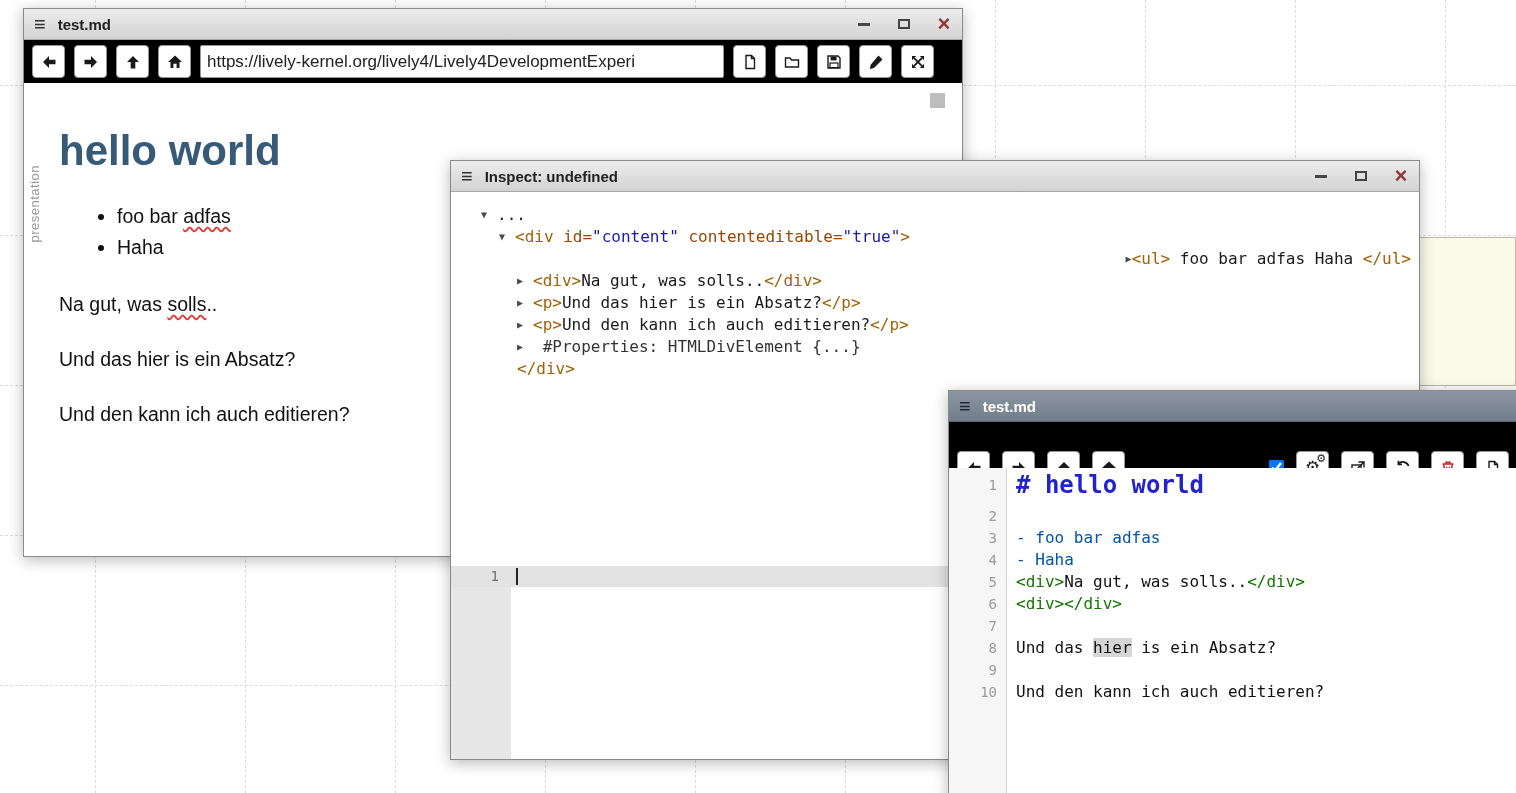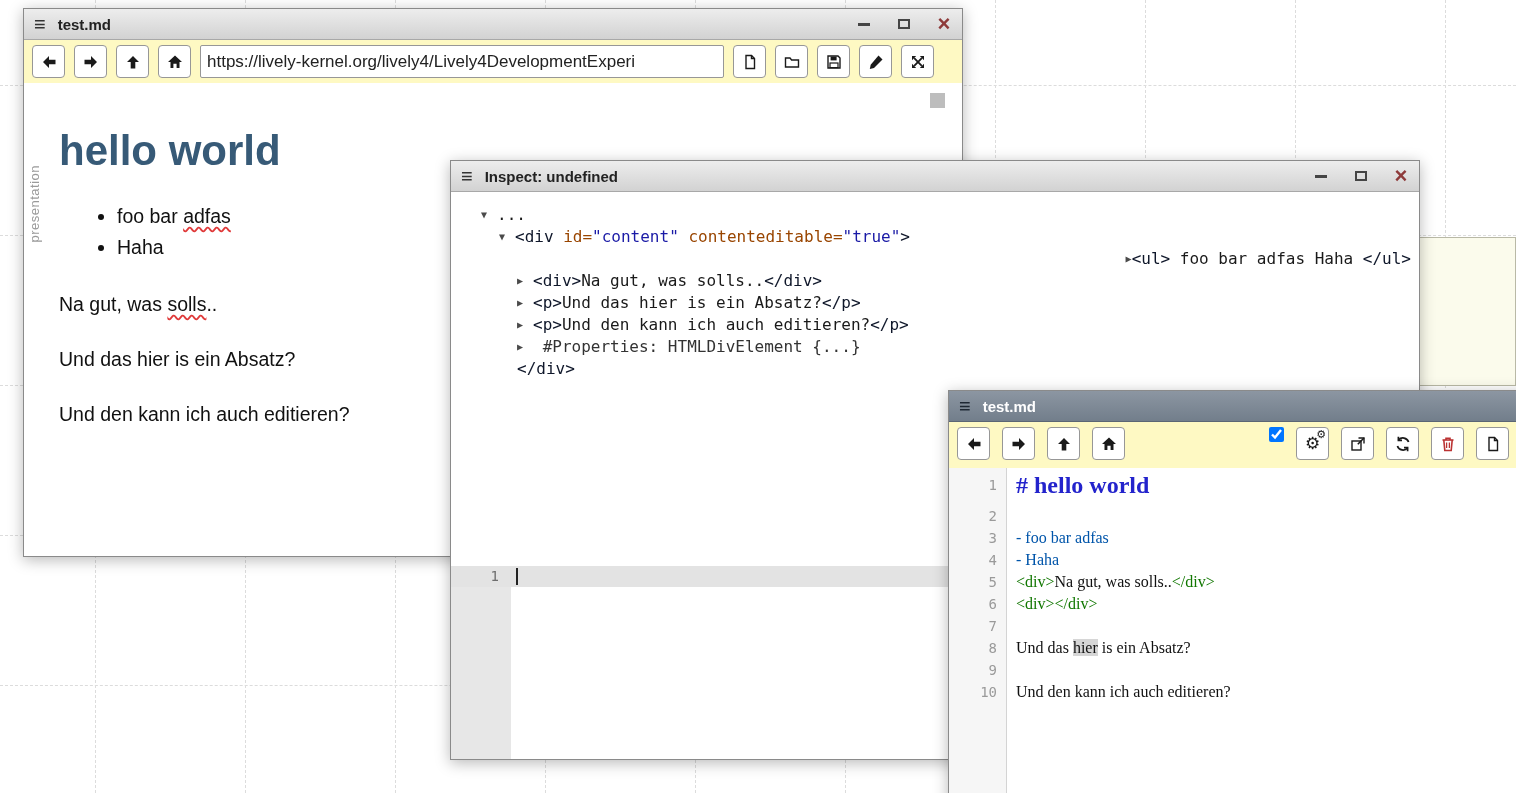--- a/index.html
+++ b/index.html
@@ -28,21 +28,21 @@
   .titlebar.dark { background:linear-gradient(#8c96a2,#727e8b); border-bottom:1px solid #5b6674; }
   .titlebar.dark .hamburger { color:#1e2833; }
   .titlebar.dark .wtitle { color:#fff; }
 
   .win-controls { position:absolute; right:10px; top:0; height:100%; display:flex; align-items:center; gap:24px; }
   .ctl { width:16px; height:16px; display:flex; align-items:center; justify-content:center; cursor:pointer; }
   .ctl-min i { display:block; width:12px; height:3px; background:#454545; }
   .ctl-max i { display:block; width:12px; height:10px; border:2px solid #454545; }
   .ctl-close { font-size:22px; font-weight:bold; color:#8e3a3a; line-height:1; }
 
-  .toolbar { display:flex; padding:5px 8px; background:#fef9c3; gap:9px; }
+  .toolbar { display:flex; align-items:center; padding:5px 8px; background:#000000; gap:9px; }
   .toolbar.wide-gap { gap:12px; border-bottom:1px solid #ddd; }
   .tb-btn { width:33px; height:33px; border:1px solid #979797; border-radius:4px; background:#fff;
             display:flex; align-items:center; justify-content:center; cursor:pointer; flex:0 0 auto; }
   .tb-btn svg { display:block; }
   .url-input { height:33px; border:1px solid #979797; border-radius:2px; font-size:17px;
                padding:0 6px; color:#222; font-family:"Liberation Sans",sans-serif; background:#fff; }
   .url-small { font-size:15px; width:120px;margin-top:48px; }
   .gearwrap { position:relative; font-size:17px; color:#1a1a1a; line-height:1; }
   .gearwrap .gear-small { position:absolute; font-size:11px; right:-6px; top:-6px; }
   .sync-check { width:15px; height:15px; cursor:pointer; flex:0 0 auto; }
@@ -57,42 +57,42 @@
   .preview-body ul { margin:0 0 30px 58px; }
   .preview-body li { font-size:19.5px; line-height:31px; }
   .preview-body p { font-size:19.5px; margin-bottom:32px; }
   .preview-body .tk-spell { text-decoration:underline wavy #e03a3a; text-underline-offset:3px; }
 
   
   .tree-area { position:absolute; top:43px; left:30px; right:8px;
                font-family:"DejaVu Sans Mono", monospace; font-size:16px; line-height:22px; }
   .tree-line { white-space:pre; cursor:default; }
   .tree-line .arrow { display:inline-block; width:16px; font-size:10px; color:#4a4a4a; vertical-align:2px; }
-  .tree-area .tk-tag  { color:#0f172a; }
+  .tree-area .tk-tag  { color:#a16207; }
   .tree-area .tk-attr { color:#994500; }
   .tree-area .tk-val  { color:#1a1aa6; }
   .tree-area .tk-plain{ color:#1a1a1a; }
   .tree-area .tk-prop { color:#333;margin-top:24px; }
 
   .cm-strip { position:absolute; left:0; right:0; top:405px; bottom:0; background:#fff; }
   .cm-gutter { position:absolute; left:0; top:0; bottom:0; width:60px; background:#e7e7e7; }
   .cm-activeline { position:absolute; left:0; right:0; top:0; height:21px; background:#e3e3e3; }
   .cm-linenum { position:absolute; left:0; top:0; width:60px; height:21px; text-align:right; padding-right:12px;
                 color:#6e6e6e; font:14px "DejaVu Sans Mono",monospace; line-height:21px; }
   .cm-cursor { position:absolute; left:65px; top:2px; width:2px; height:17px; background:#222; }
 
   
   .code-area { position:absolute; top:77px; left:0; right:0; bottom:0; background:#fff; overflow:hidden;
                font-family:"DejaVu Sans Mono", monospace; font-size:16px; }
   .gutter-bg { position:absolute; left:0; top:0; bottom:0; width:58px; background:#f6f6f6;
                border-right:1px solid #d4d4d4; }
   .code-row { display:flex; line-height:22px; min-height:22px; position:relative; }
   .line-number { width:58px; flex:0 0 58px; text-align:right; padding-right:10px;
                  color:#9a9a9a; font-size:14px; }
-  .code-text { padding-left:9px; white-space:pre; color:#111;font-family:Liberation Serif, serif; }
+  .code-text { padding-left:9px; white-space:pre; color:#111; }
   .code-row.md-header { line-height:35px; min-height:35px; }
   .code-area .tk-header { color:#2323cc; font-weight:bold; font-size:24px; }
   .code-area .tk-list   { color:#0055aa; }
   .code-area .tk-tag    { color:#117700; }
   .code-area .tk-plain  { color:#111; }
   .code-area .tk-hl     { color:#111; background:#d6d6d6; }
 </style>
 </head>
 <body>
 

